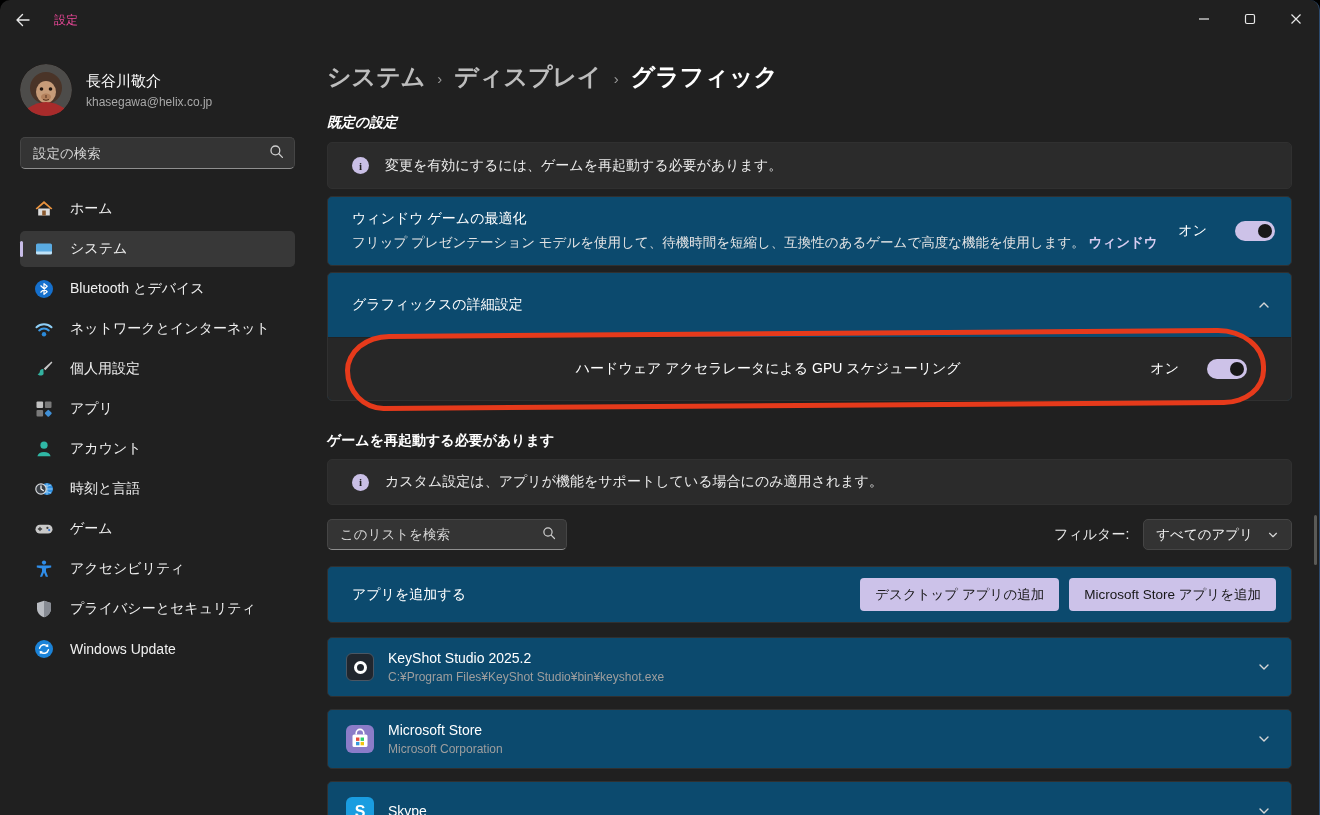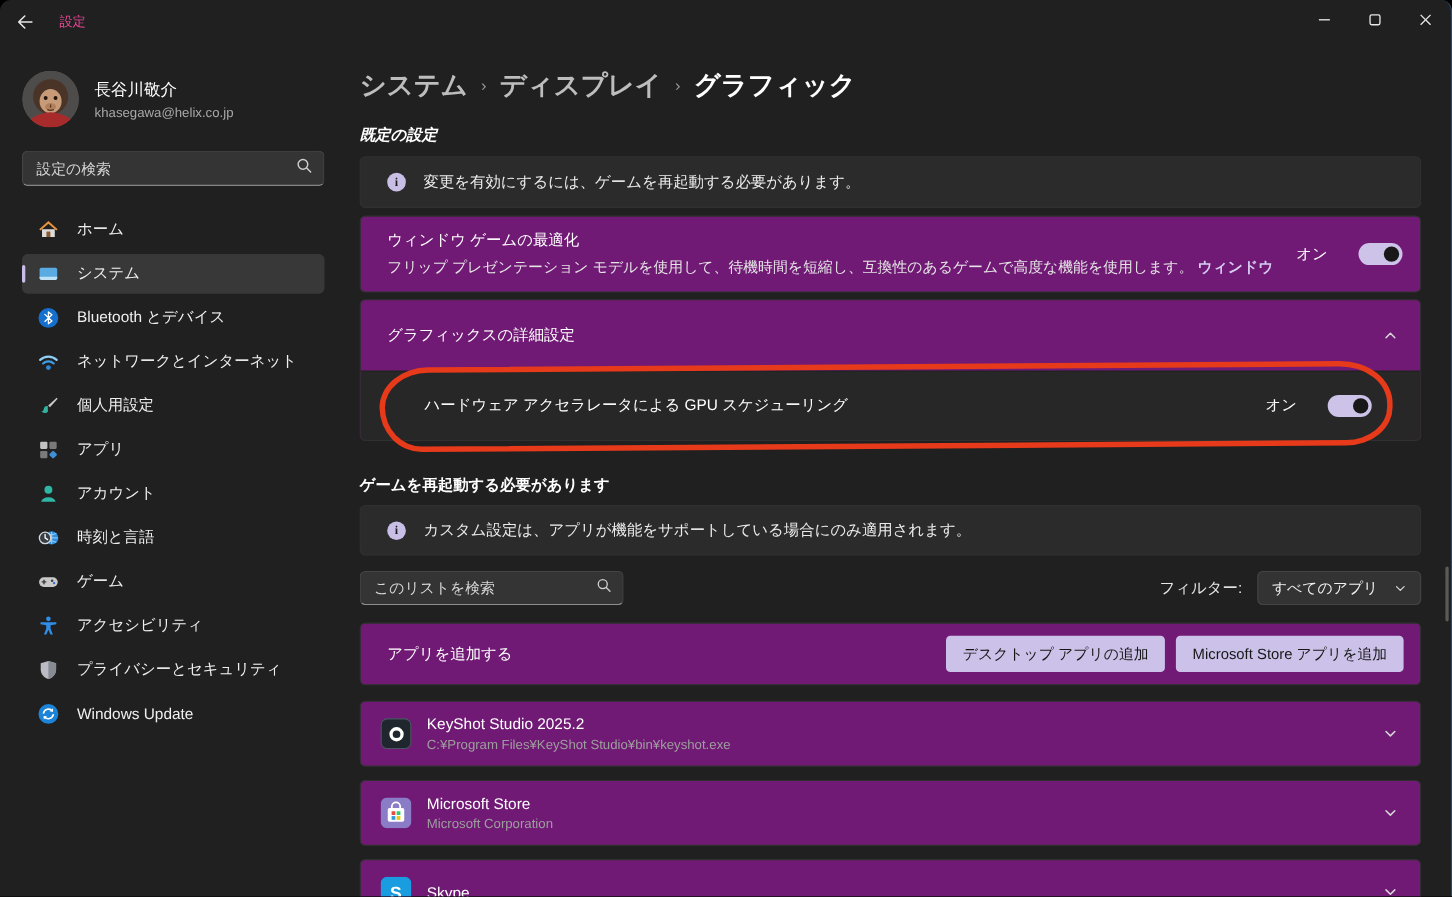--- a/index.html
+++ b/index.html
@@ -42,35 +42,35 @@
   .sec-head { font-size:14px; font-weight:bold; color:#fff; height:18px; }
   .sec-head.first { margin-top:20px;font-style:italic; }
   .sec-head.second { margin-top:31px; }
   .infobar { margin-top:10px; height:47px; background:#2b2b2b; border:1px solid #303030; border-radius:5px;
              display:flex; align-items:center; padding:0 24px; gap:16px; }
   .infobar.second { margin-top:9px; height:46px; }
   .info-ic { width:17px; height:17px; border-radius:50%; background:#c9bfe6; color:#1d1d1d; font-size:11px;
              font-weight:bold; display:flex; align-items:center; justify-content:center; flex:none;
              font-family:"Liberation Serif", serif; }
   .info-text { font-size:14px; color:#ececec; }
-  .card { background:#701a75; border:1px solid #303030; border-radius:5px; }
+  .card { background:#0c4a6e; border:1px solid #303030; border-radius:5px; }
   .card.gameopt { margin-top:7px; height:70px; display:flex; align-items:center; padding:0 16px 0 24px; gap:18px; }
   .go-text { flex:1; min-width:0; }
   .go-title { font-size:14px; color:#fff; }
   .go-desc { font-size:13.5px; color:#e4e4e4; margin-top:6px; white-space:nowrap; overflow:hidden; }
   .go-link { font-weight:bold; color:#d7cdf1; }
   .toggle-group { display:flex; align-items:center; gap:28px; flex:none; }
   .toggle-label { font-size:14px; color:#fff; }
   .toggle { width:40px; height:20px; border-radius:10px; background:#cdc2e8; position:relative; flex:none; }
   .toggle .knob { position:absolute; right:3px; top:3px; width:14px; height:14px; border-radius:50%; background:#181818; }
   .expander { margin-top:6px; overflow:hidden; }
   .exp-header { height:64px; display:flex; align-items:center; padding:0 20px 0 24px; }
   .exp-title { flex:1; font-size:14px; color:#fff; }
   .exp-sub { height:63px; background:#272727; border-top:1px solid #222;
-             display:flex; align-items:center; padding:0 44px 0 58px; }
+             display:flex; align-items:center; padding:0 44px 0 58px;text-align:center; }
   .exp-sub-label { flex:1; font-size:14px; color:#fff; }
   .searchrow { margin-top:14px; display:flex; align-items:center; }
   .listsearch { width:240px; height:31px; }
   .filter { margin-left:auto; display:flex; align-items:center; gap:14px; }
   .filter-label { font-size:14px; color:#e8e8e8; }
   .dropdown { height:31px; min-width:132px; background:#333; border:1px solid #454545; border-radius:5px;
               display:flex; align-items:center; gap:14px; padding:0 12px; font-size:13.5px; color:#f2f2f2; }
   .card.addapp { margin-top:16px; height:57px; display:flex; align-items:center; padding:0 15px 0 24px; }
   .addapp-label { flex:1; font-size:14px; color:#fff; }
   .accent-btn { height:33px; background:#ccc2e9; color:#171717; border:none; border-radius:4px;

